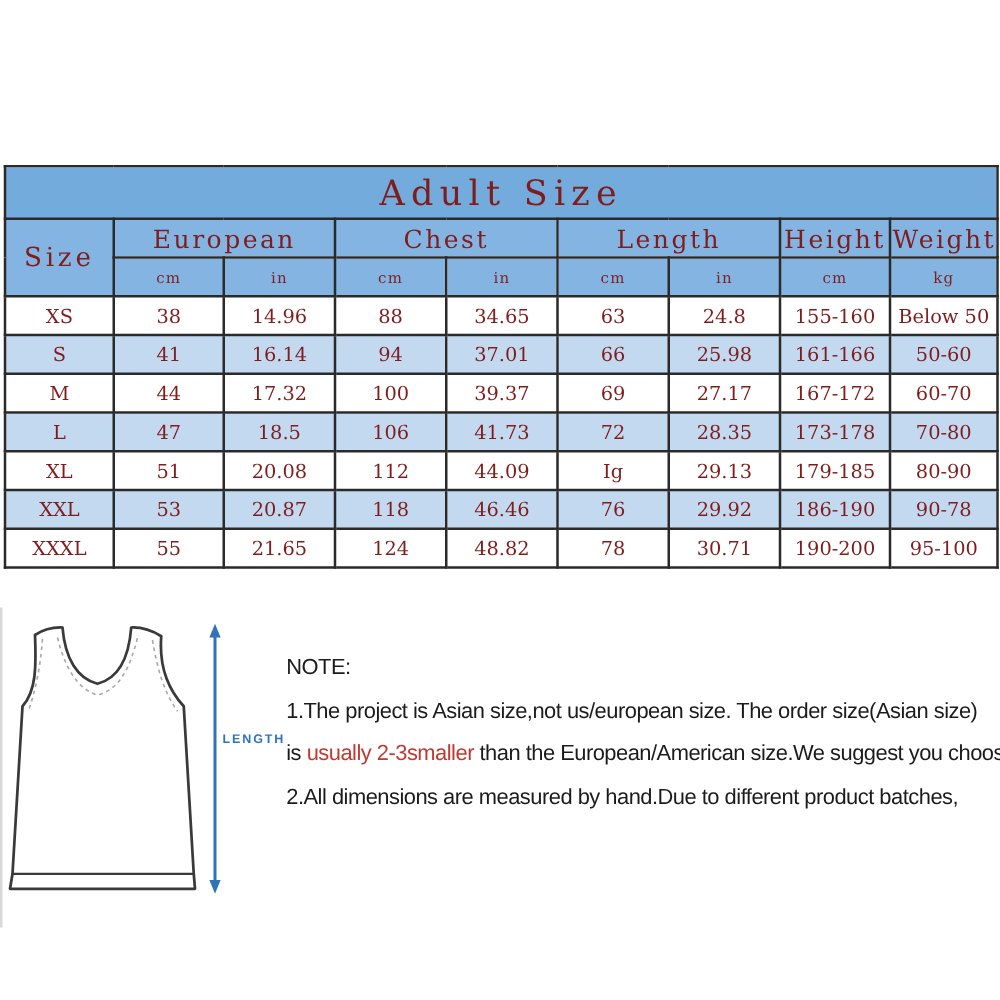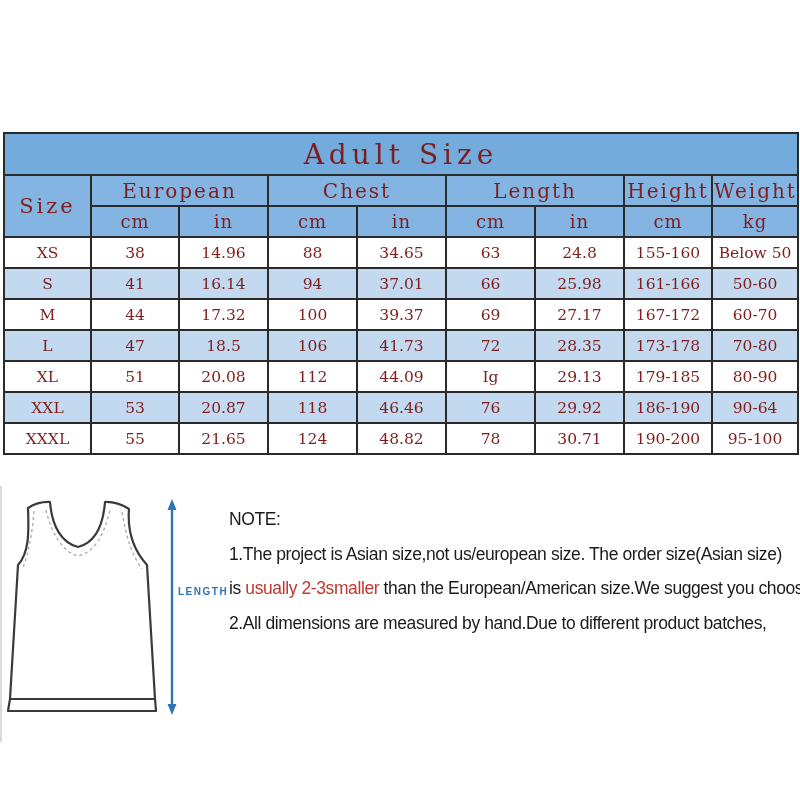--- a/index.html
+++ b/index.html
@@ -23,37 +23,37 @@
     background:var(--title-blue,#74abdd);
     height:38px;font-size:28px;letter-spacing:5px;
   }
   .group-row td{
     background:var(--header-blue,#84b4e2);
     height:27px;font-size:20px;letter-spacing:2px;
   }
   td.size-head{font-size:21px;letter-spacing:3px;background:var(--header-blue,#84b4e2);margin-top:24px;}
   .unit-row td{
     background:var(--header-blue,#84b4e2);
-    height:27px;font-size:18px;letter-spacing:1px;
+    height:27px;font-size:12px;letter-spacing:1px;
   }
   .data-row td{height:27px;font-size:15.5px;background:#ffffff;}
   .data-row.alt td{background:var(--row-alt-blue,#c2d9f0);}
 
   
   .vest-svg{position:absolute;left:0;top:495px;}
   .length-label{
     position:absolute;left:178px;top:586px;
     color:var(--arrow-blue,#2e74b6);
     font-size:10px;letter-spacing:1.5px;font-weight:bold;
   }
   .edge-line{position:absolute;left:0;top:486px;width:2px;height:256px;background:#d9d9d9;}
 
   
   .note{
-    position:absolute;left:229px;top:502px;width:566px;
+    position:absolute;left:229px;top:516px;width:566px;
     font-size:17.5px;letter-spacing:-0.4px;line-height:34.6px;
     color:#1b1b1b;
   }
   .note .line{white-space:nowrap;}
   .note .red{color:var(--note-red,#c0392f);}
 </style>
 </head>
 <body>
 
 <table class="size-table">
@@ -149,21 +149,21 @@
       </tr>
       <tr class="data-row alt">
         <td>XXL</td>
         <td>53</td>
         <td>20.87</td>
         <td>118</td>
         <td>46.46</td>
         <td>76</td>
         <td>29.92</td>
         <td>186-190</td>
-        <td>90-64</td>
+        <td>90-78</td>
       </tr>
       <tr class="data-row">
         <td>XXXL</td>
         <td>55</td>
         <td>21.65</td>
         <td>124</td>
         <td>48.82</td>
         <td>78</td>
         <td>30.71</td>
         <td>190-200</td>

